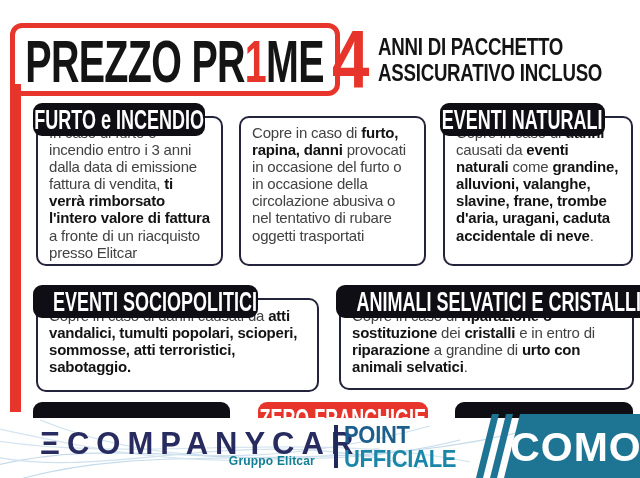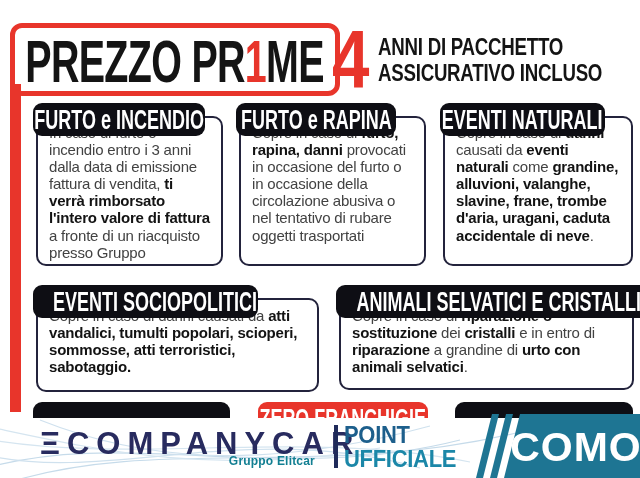--- a/index.html
+++ b/index.html
@@ -76,40 +76,37 @@
     </div>
   </div>
   <div class="red-bar"></div>
   <div class="big-number">4</div>
   <div class="badge-lines">
     <div>ANNI DI PACCHETTO</div>
     <div>ASSICURATIVO INCLUSO</div>
   </div>
 
   <div class="card card1">
-    <div class="card-body"><span>In caso di furto o incendio entro i 3 anni dalla data di emissione fattura di vendita, </span><b>ti verrà rimborsato l'intero valore di fattura</b><span> a fronte di un riacquisto presso Gruppo</span></div>
+    <div class="card-body"><span>In caso di furto o incendio entro i 3 anni dalla data di emissione fattura di vendita, </span><b>ti verrà rimborsato l'intero valore di fattura</b><span> a fronte di un riacquisto presso Elitcar</span></div>
   </div>
   <div class="card card2">
     <div class="card-body"><span>Copre in caso di </span><b>furto, rapina, danni</b><span> provocati in occasione del furto o in occasione della circolazione abusiva o nel tentativo di rubare oggetti trasportati</span></div>
   </div>
   <div class="card card3">
     <div class="card-body"><span>Copre in caso di </span><b>danni</b><span> causati da </span><b>eventi naturali</b><span> come </span><b>grandine, alluvioni, valanghe, slavine, frane, trombe d'aria, uragani, caduta accidentale di neve</b><span>.</span></div>
   </div>
   <div class="card card4">
     <div class="card-body"><span>Copre in caso di danni causati da </span><b>atti vandalici, tumulti popolari, scioperi, sommosse, atti terroristici, sabotaggio.</b></div>
   </div>
   <div class="card card5">
     <div class="card-body"><span>Copre in caso di </span><b>riparazione o sostituzione</b><span> dei </span><b>cristalli</b><span> e in entro di </span><b>riparazione</b><span> a grandine di </span><b>urto con animali selvatici</b><span>.</span></div>
   </div>
 
   <div class="pill pill1">
       <span>FURTO e INCENDIO</span>
-    </div>
-  <div class="pill pill2">
-      <span>FURTO e RAPINA</span>
     </div>
   <div class="pill pill3">
       <span>EVENTI NATURALI</span>
     </div>
   <div class="pill pill4">
       <span>EVENTI SOCIOPOLITICI</span>
     </div>
   <div class="pill pill5">
       <span>ANIMALI SELVATICI E CRISTALLI</span>
     </div>

